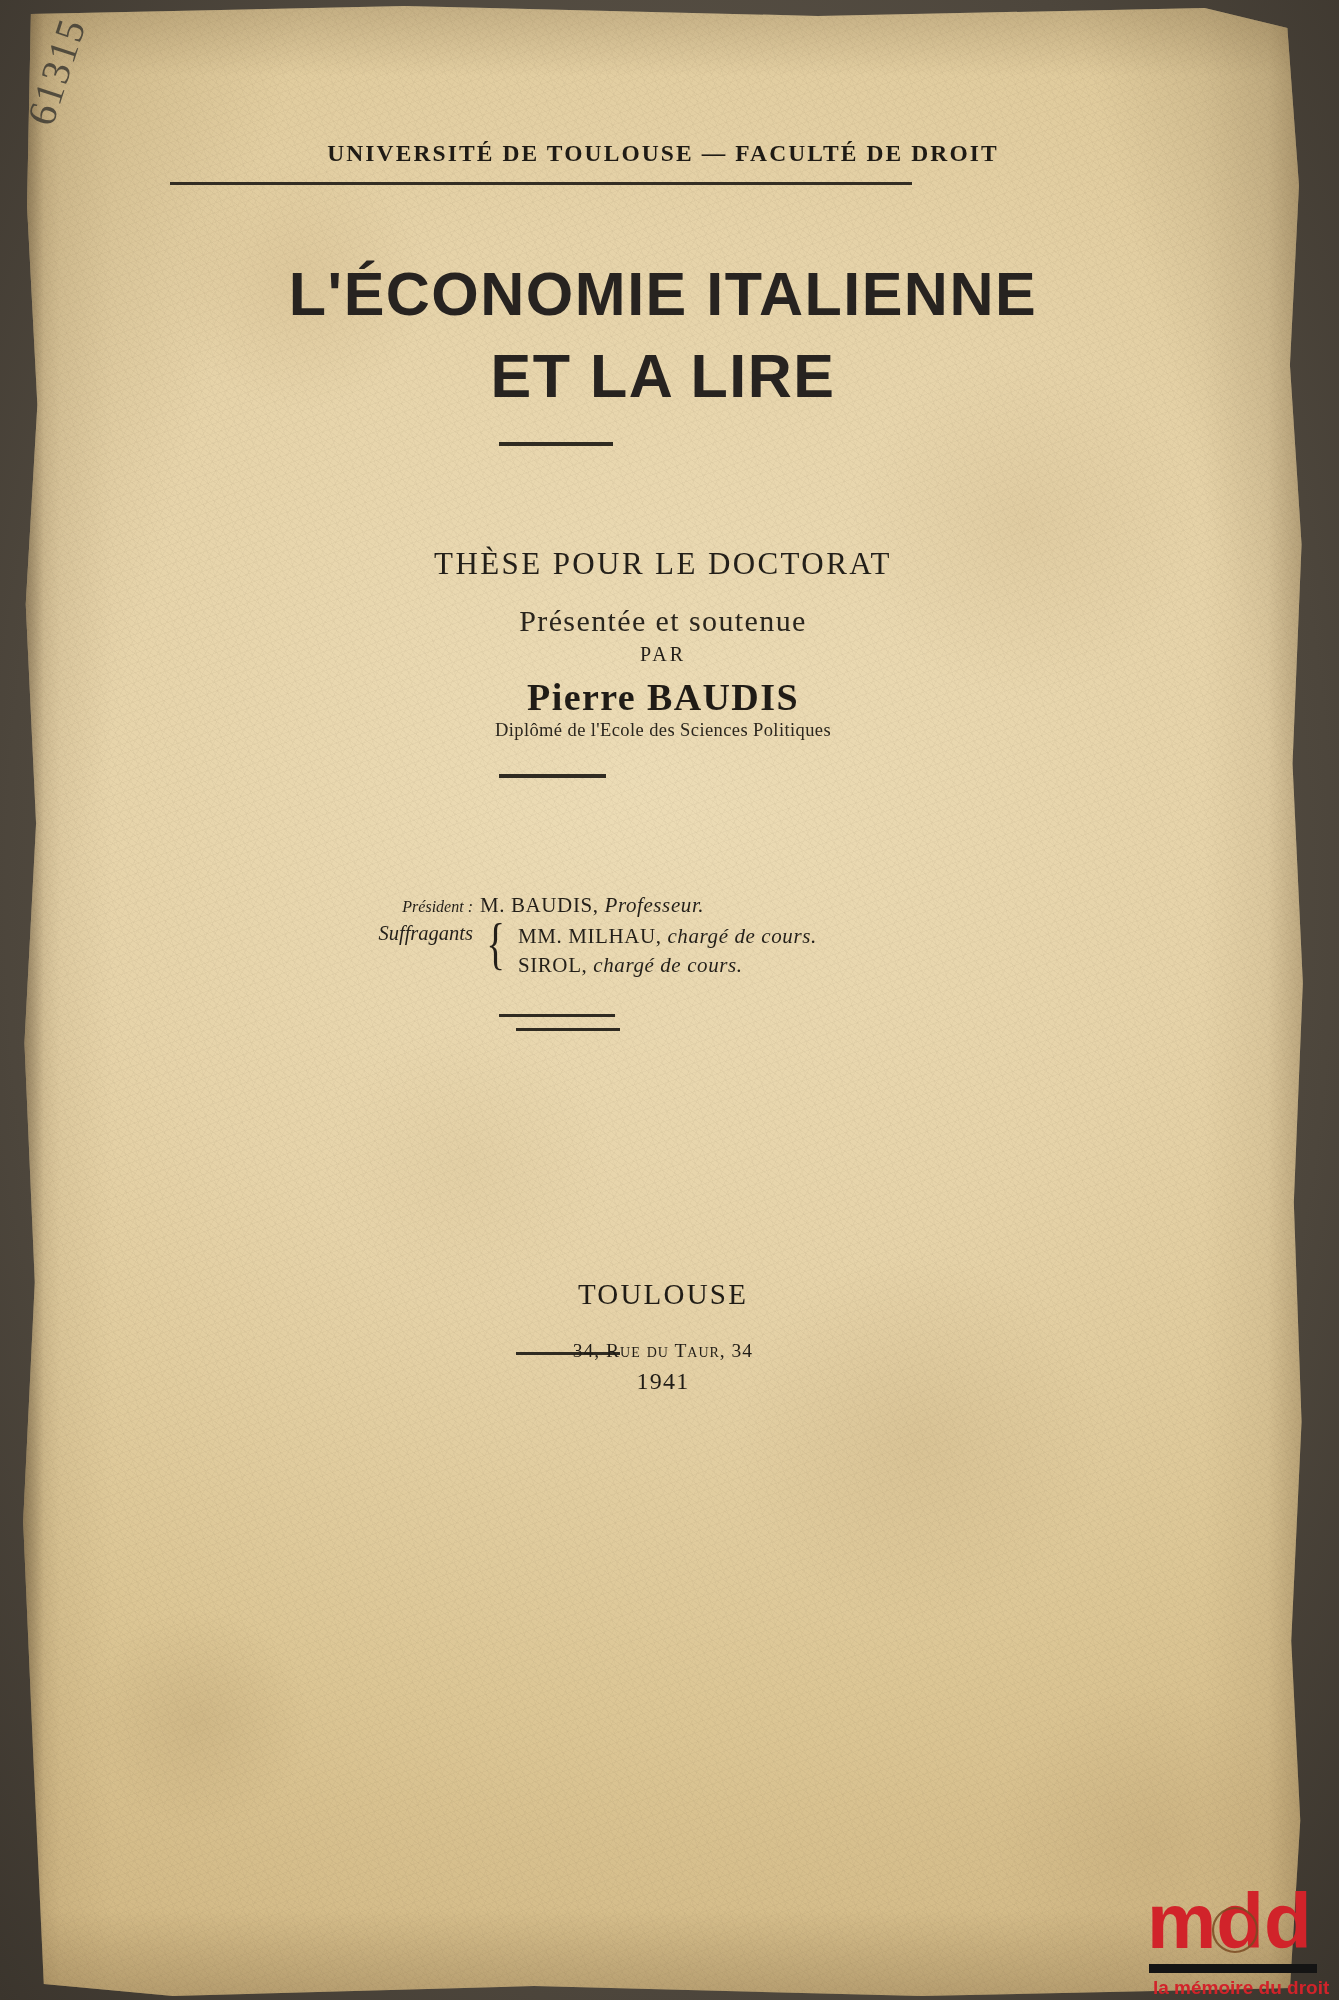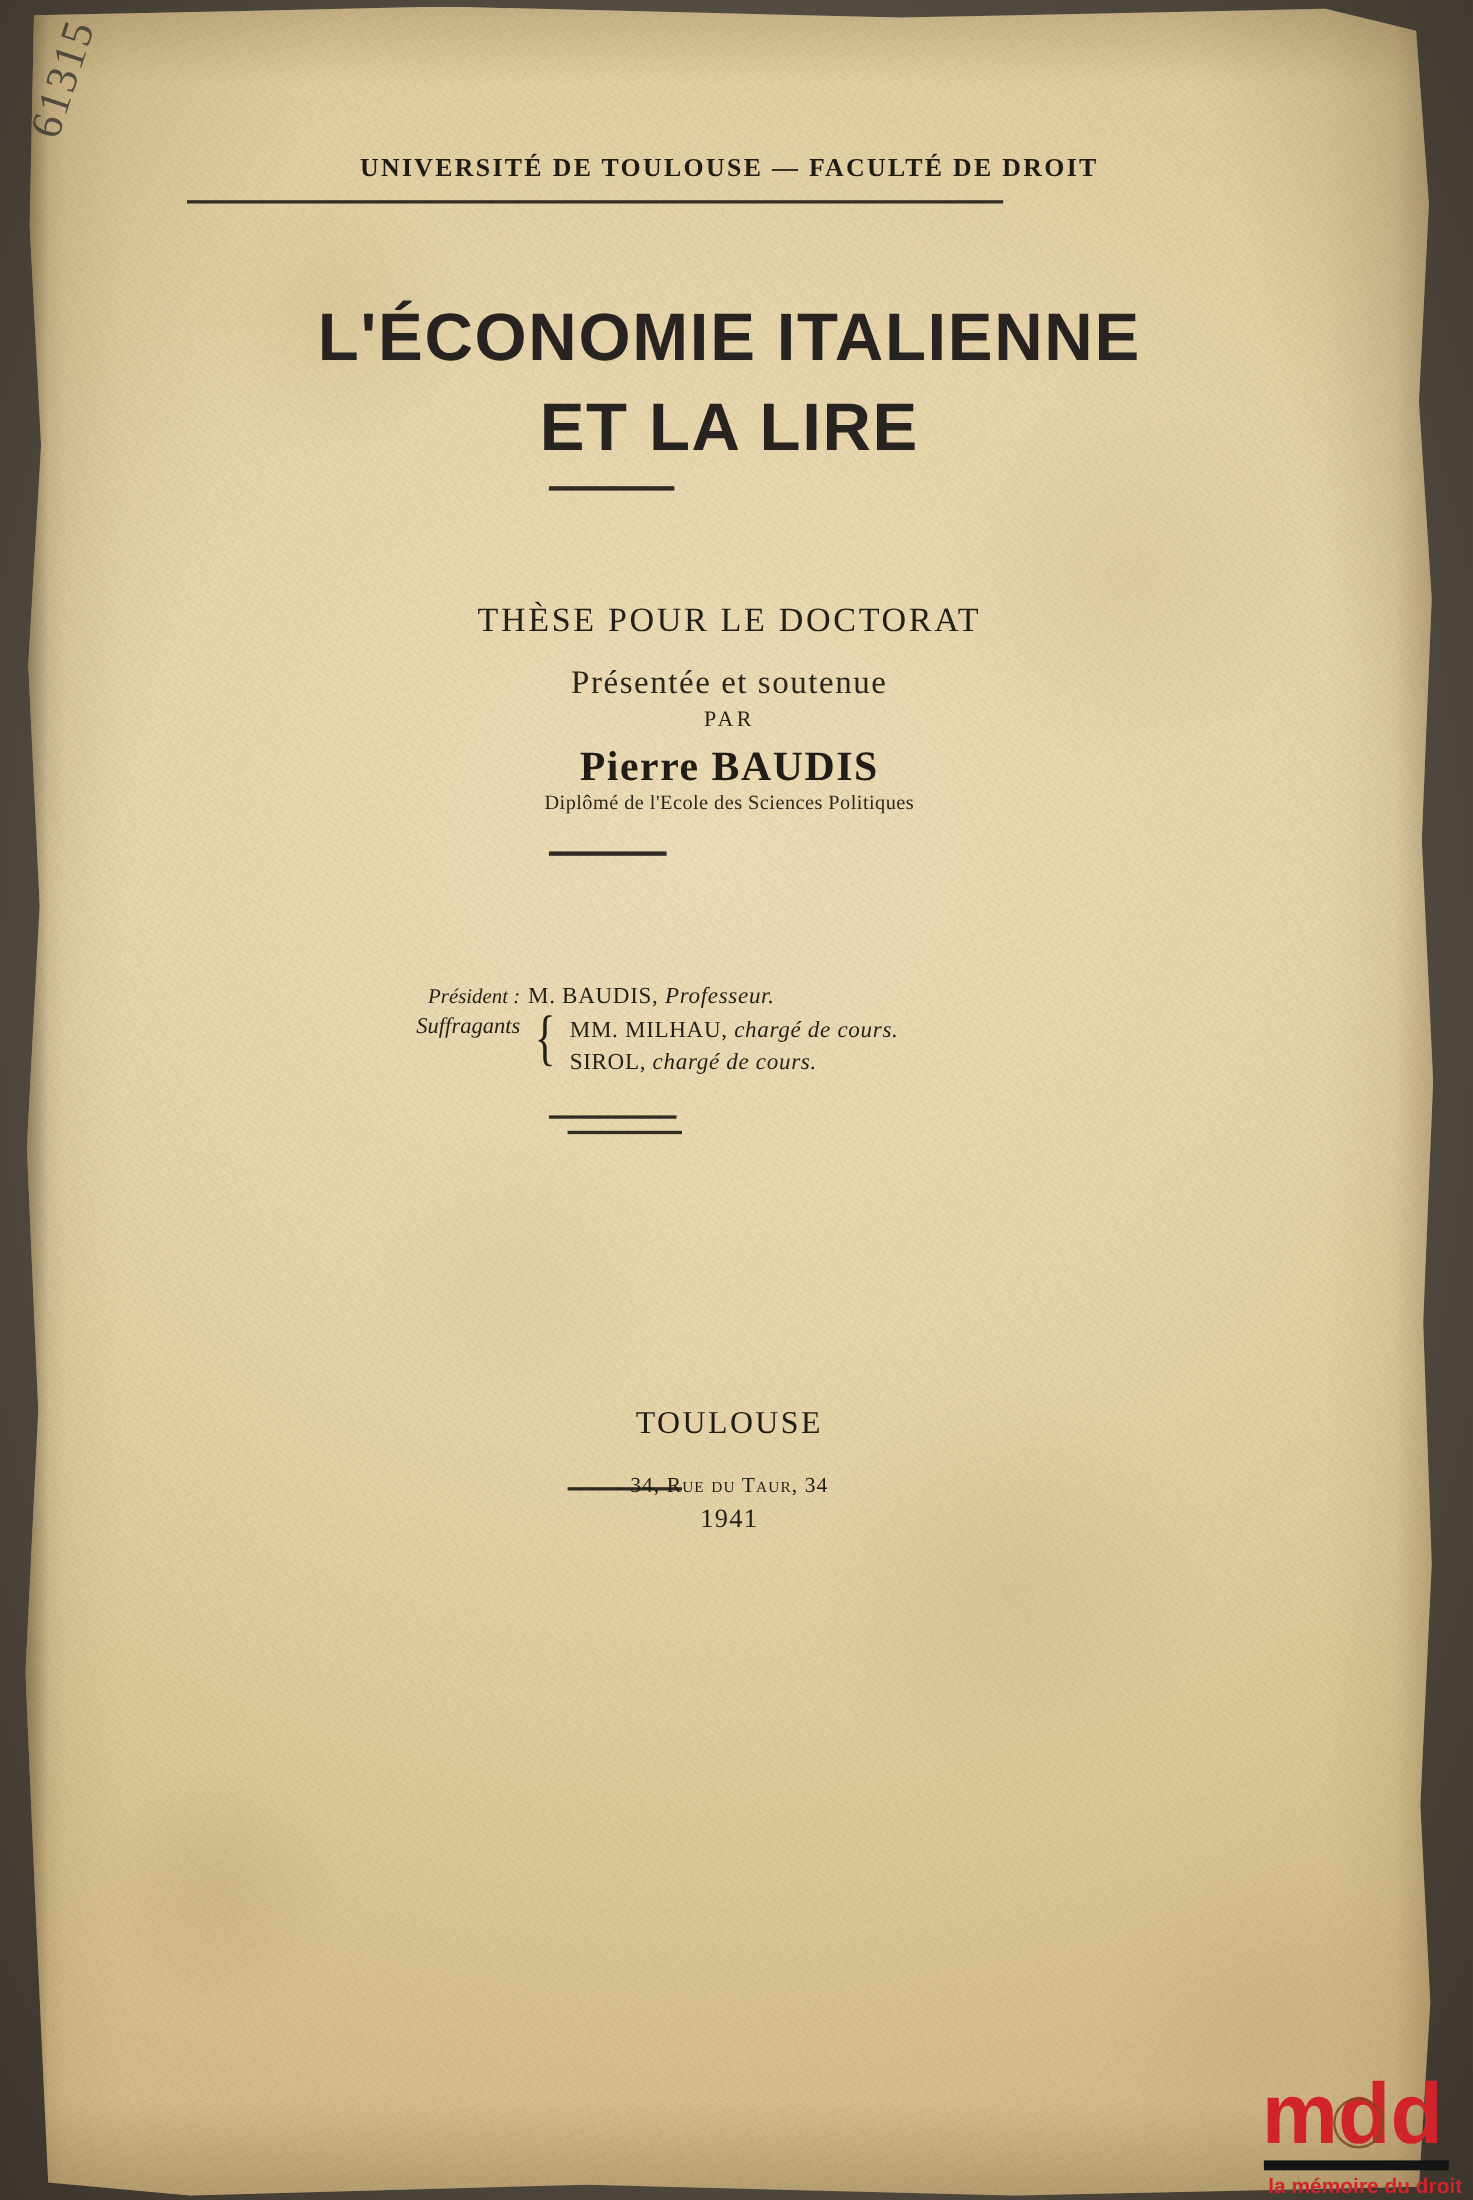--- a/index.html
+++ b/index.html
@@ -131,21 +131,20 @@
   }
 
   .title {
     position: absolute;
     left: 0;
     right: 0;
     text-align: center;
     font-family: "Liberation Sans", sans-serif;
     font-weight: bold;
     color: #272320;
-    margin-top: 12px;
   }
   .title-1 {
     top: 253px;
     font-size: 61px;
     letter-spacing: 1.5px;
   }
   .title-2 {
     top: 335px;
     font-size: 61px;
     letter-spacing: 1.5px;
@@ -210,21 +209,21 @@
     font-family: "Liberation Serif", serif;
     color: #231f19;
   }
   .jury-row {
     display: flex;
     align-items: baseline;
     line-height: 1.32;
   }
   .jury-president-label {
     font-style: italic;
-    font-size: 19px;
+    font-size: 16px;
     width: 172px;
     text-align: right;
     padding-right: 7px;
   }
   .jury-president-value { font-size: 21px; letter-spacing: 0.6px; }
   .jury-president-value .role { font-style: italic; }
 
   .jury-suffragants {
     display: flex;
     align-items: flex-start;

